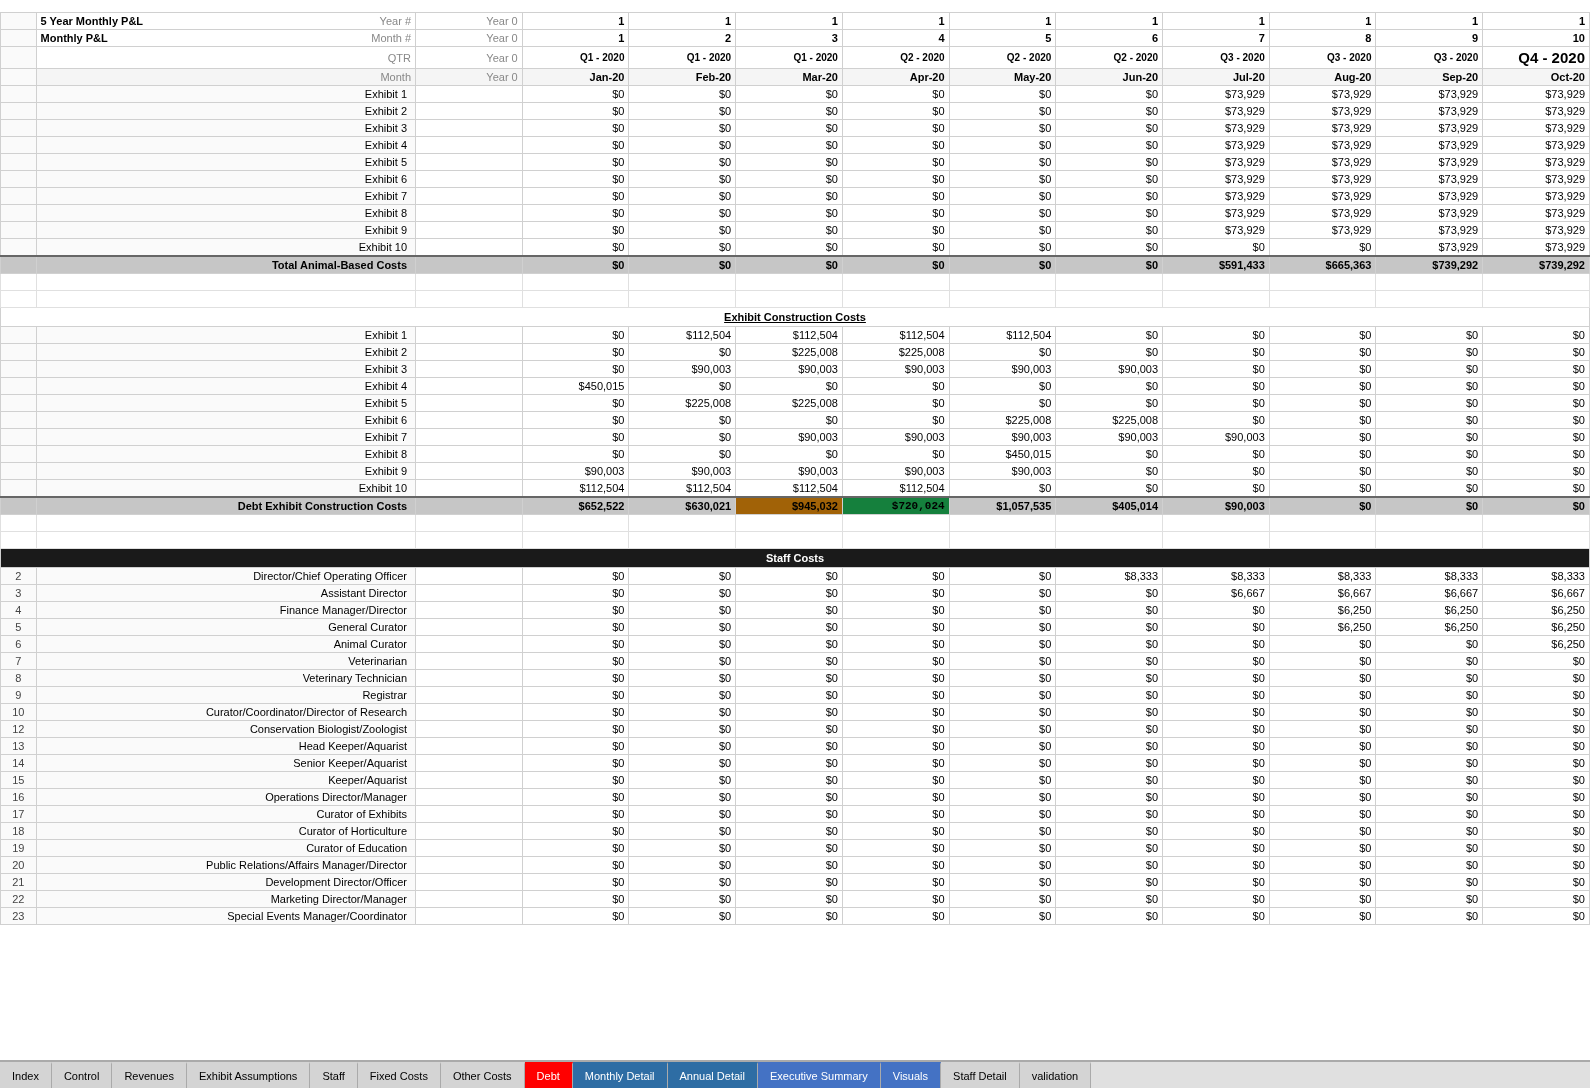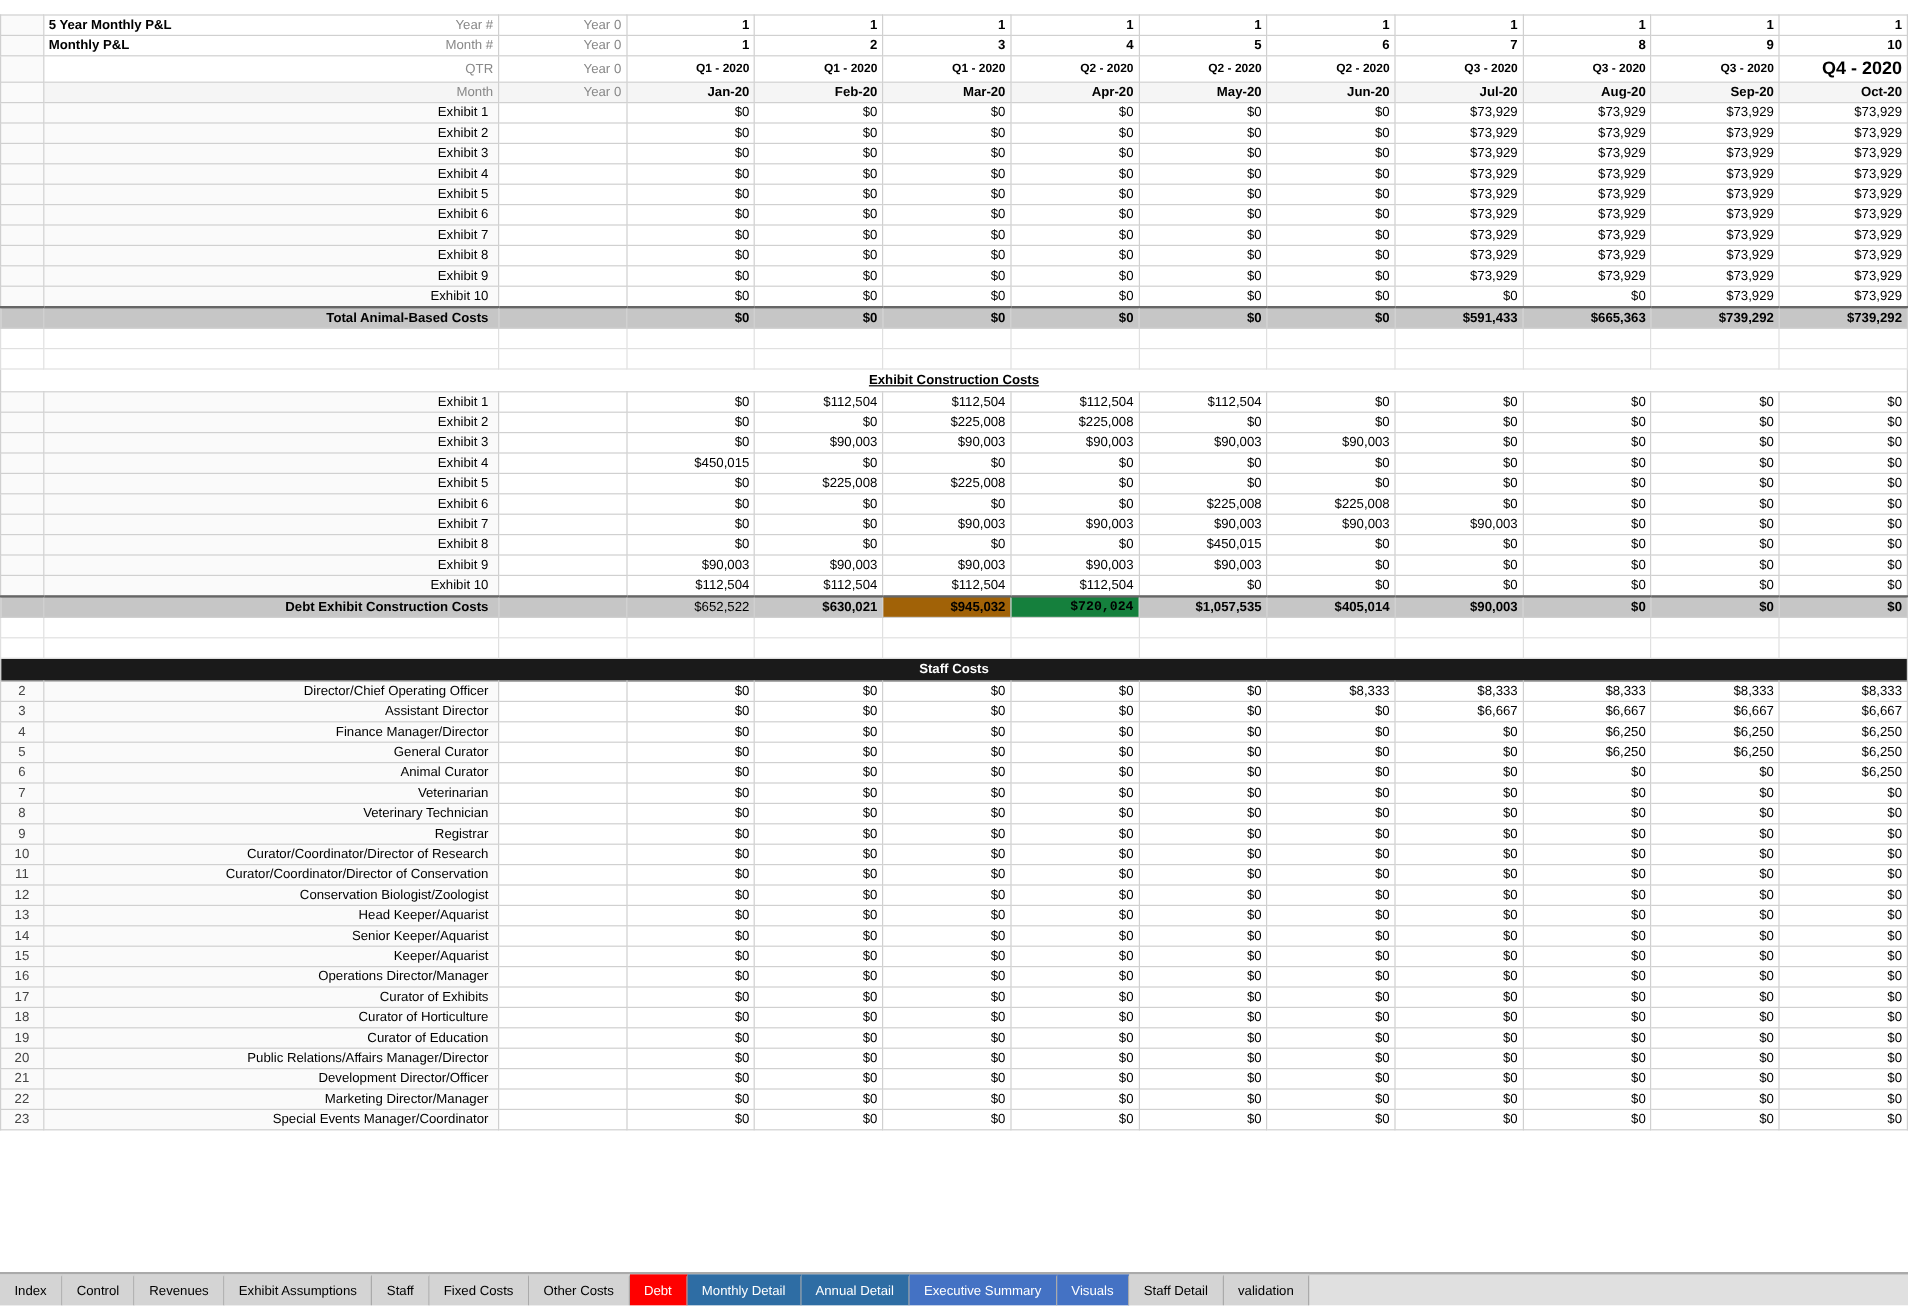--- a/index.html
+++ b/index.html
@@ -541,21 +541,21 @@
             <td class="num-cell">$0</td>
             <td class="num-cell">$0</td>
             <td class="num-cell">$0</td>
             <td class="num-cell">$0</td>
             <td class="num-cell">$0</td>
           </tr>
           <tr>
             <td class="index-col" style="background: rgb(198, 198, 198); border-top: 2px solid rgb(102, 102, 102);"></td>
             <td class="row-label frozen-label" style="font-weight: bold; background: rgb(198, 198, 198); border-top: 2px solid rgb(102, 102, 102);">Debt Exhibit Construction Costs</td>
             <td class="num-cell" style="background: rgb(198, 198, 198); font-weight: bold; color: rgb(136, 136, 136); border-top: 2px solid rgb(102, 102, 102);"></td>
-            <td class="num-cell" style="background: rgb(198, 198, 198); font-weight: normal; border-top: 2px solid rgb(102, 102, 102);">$652,522</td>
+            <td class="num-cell" style="background: rgb(198, 198, 198); font-weight: bold; border-top: 2px solid rgb(102, 102, 102);">$652,522</td>
             <td class="num-cell" style="background: rgb(198, 198, 198); font-weight: bold; border-top: 2px solid rgb(102, 102, 102);">$630,021</td>
             <td class="num-cell" style="background: #a16207; font-weight: bold; border-top: 2px solid rgb(102, 102, 102);">$945,032</td>
             <td class="num-cell" style="background: #15803d; font-weight: bold; border-top: 2px solid rgb(102, 102, 102); font-family: Liberation Mono, monospace;">$720,024</td>
             <td class="num-cell" style="background: rgb(198, 198, 198); font-weight: bold; border-top: 2px solid rgb(102, 102, 102);">$1,057,535</td>
             <td class="num-cell" style="background: rgb(198, 198, 198); font-weight: bold; border-top: 2px solid rgb(102, 102, 102);">$405,014</td>
             <td class="num-cell" style="background: rgb(198, 198, 198); font-weight: bold; border-top: 2px solid rgb(102, 102, 102);">$90,003</td>
             <td class="num-cell" style="background: rgb(198, 198, 198); font-weight: bold; border-top: 2px solid rgb(102, 102, 102);">$0</td>
             <td class="num-cell" style="background: rgb(198, 198, 198); font-weight: bold; border-top: 2px solid rgb(102, 102, 102);">$0</td>
             <td class="num-cell" style="background: rgb(198, 198, 198); font-weight: bold; border-top: 2px solid rgb(102, 102, 102);">$0</td>
           </tr>
@@ -708,35 +708,20 @@
             <td class="num-cell">$0</td>
             <td class="num-cell">$0</td>
             <td class="num-cell">$0</td>
             <td class="num-cell">$0</td>
             <td class="num-cell">$0</td>
             <td class="num-cell">$0</td>
           </tr>
           <tr>
             <td class="index-col">10</td>
             <td class="row-label frozen-label">Curator/Coordinator/Director of Research</td>
-            <td class="num-cell" style="color: rgb(136, 136, 136);"></td>
-            <td class="num-cell">$0</td>
-            <td class="num-cell">$0</td>
-            <td class="num-cell">$0</td>
-            <td class="num-cell">$0</td>
-            <td class="num-cell">$0</td>
-            <td class="num-cell">$0</td>
-            <td class="num-cell">$0</td>
-            <td class="num-cell">$0</td>
-            <td class="num-cell">$0</td>
-            <td class="num-cell">$0</td>
-          </tr>
-          <tr>
-            <td class="index-col">11</td>
-            <td class="row-label frozen-label">Curator/Coordinator/Director of Conservation</td>
             <td class="num-cell" style="color: rgb(136, 136, 136);"></td>
             <td class="num-cell">$0</td>
             <td class="num-cell">$0</td>
             <td class="num-cell">$0</td>
             <td class="num-cell">$0</td>
             <td class="num-cell">$0</td>
             <td class="num-cell">$0</td>
             <td class="num-cell">$0</td>
             <td class="num-cell">$0</td>
             <td class="num-cell">$0</td>

